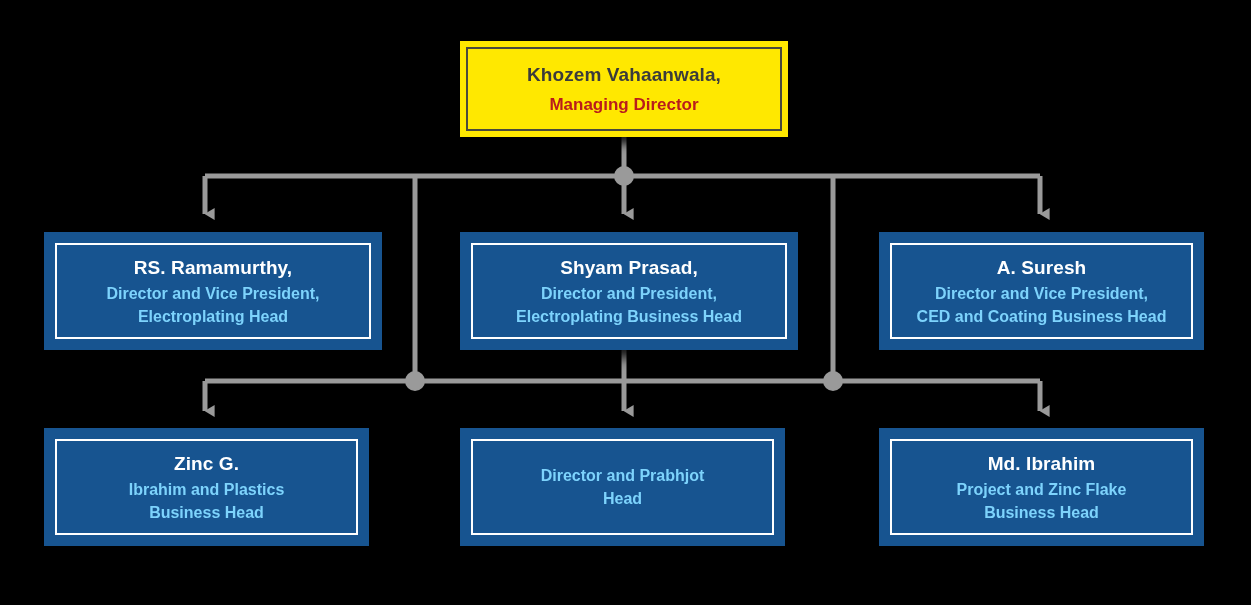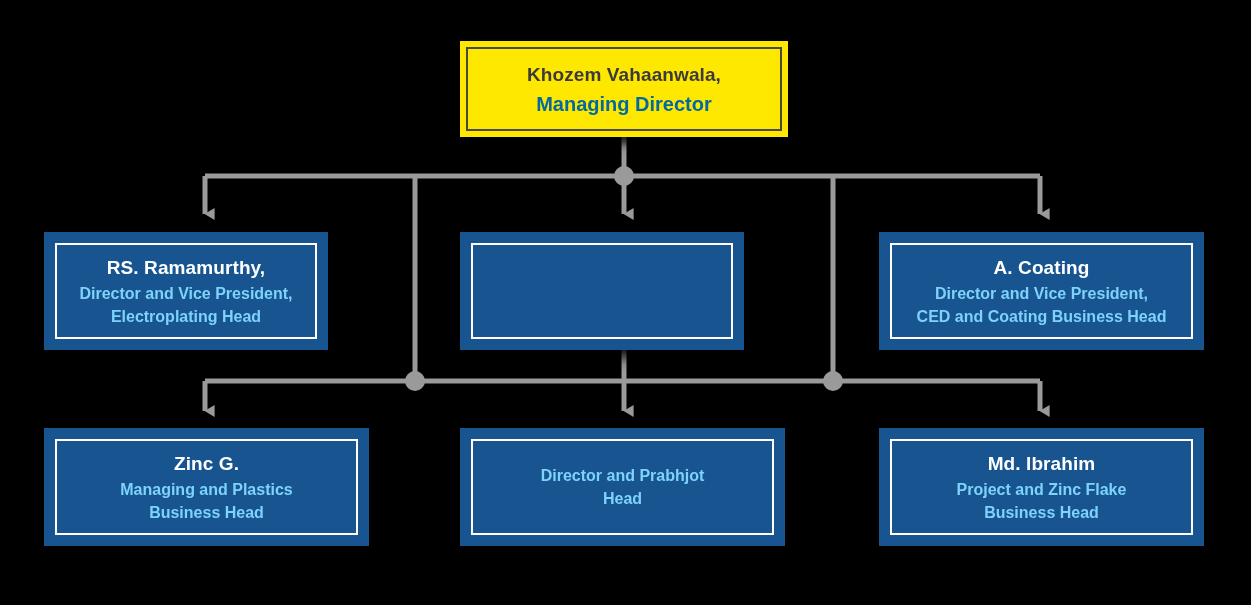--- a/index.html
+++ b/index.html
@@ -72,22 +72,22 @@
     margin: 6px;
     border: 2px solid #4a4a3c;
   }
   .node.root .name {
     color: #3b3b3b;
     font-size: 19px;
     line-height: 26px;
     margin-bottom: 5px;
   }
   .node.root .title-line {
-    color: #0369a1;
-    font-size: 20px;
+    color: #b91c1c;
+    font-size: 17px;
     line-height: 23px;
     font-weight: normal;
   }
   .node.root .title-line.semi { font-weight: bold; }
 
   
   .node.blue {
     background: #175490;
     box-shadow: 7px 8px 11px rgba(0,0,0,0.88);
   }
@@ -101,21 +101,21 @@
     line-height: 25px;
     margin-bottom: 2px;
   }
   .node.blue .title-line {
     color: #7dd3fc;
     font-size: 16px;
     line-height: 23px;
   }
 
   
-  .node.r2 { top: 232px; width: 284px; height: 118px; }
+  .node.r2 { top: 232px; width: 338px; height: 118px; }
   .node.c1 { left: 44px; }
   .node.c2 { left: 460px; }
   .node.c3 { left: 879px; }
   .node.c3.r2 { width: 325px; }
 
   
   .node.r3 { top: 428px; width: 325px; height: 118px; }
 </style>
 </head>
 <body>
@@ -164,36 +164,41 @@
     <div class="inner"></div>
     <div class="text">
       <span class="name">RS. Ramamurthy,</span>
       <span class="title-line">Director and Vice President,</span>
       <span class="title-line">Electroplating Head</span>
     </div>
   </div>
 
   <div class="node blue r2 c2">
     <div class="inner"></div>
+    <div class="text">
+      <span class="name">Shyam Prasad,</span>
+      <span class="title-line">Director and President,</span>
+      <span class="title-line">Electroplating Business Head</span>
+    </div>
   </div>
 
   <div class="node blue r2 c3">
     <div class="inner"></div>
     <div class="text">
-      <span class="name">A. Coating</span>
+      <span class="name">A. Suresh</span>
       <span class="title-line">Director and Vice President,</span>
       <span class="title-line">CED and Coating Business Head</span>
     </div>
   </div>
 
   <div class="node blue r3 c1">
     <div class="inner"></div>
     <div class="text">
       <span class="name">Zinc G.</span>
-      <span class="title-line">Managing and Plastics</span>
+      <span class="title-line">Ibrahim and Plastics</span>
       <span class="title-line">Business Head</span>
     </div>
   </div>
 
   <div class="node blue r3 c2">
     <div class="inner"></div>
     <div class="text">
       <span class="title-line">Director and Prabhjot</span>
       <span class="title-line">Head</span>
     </div>

